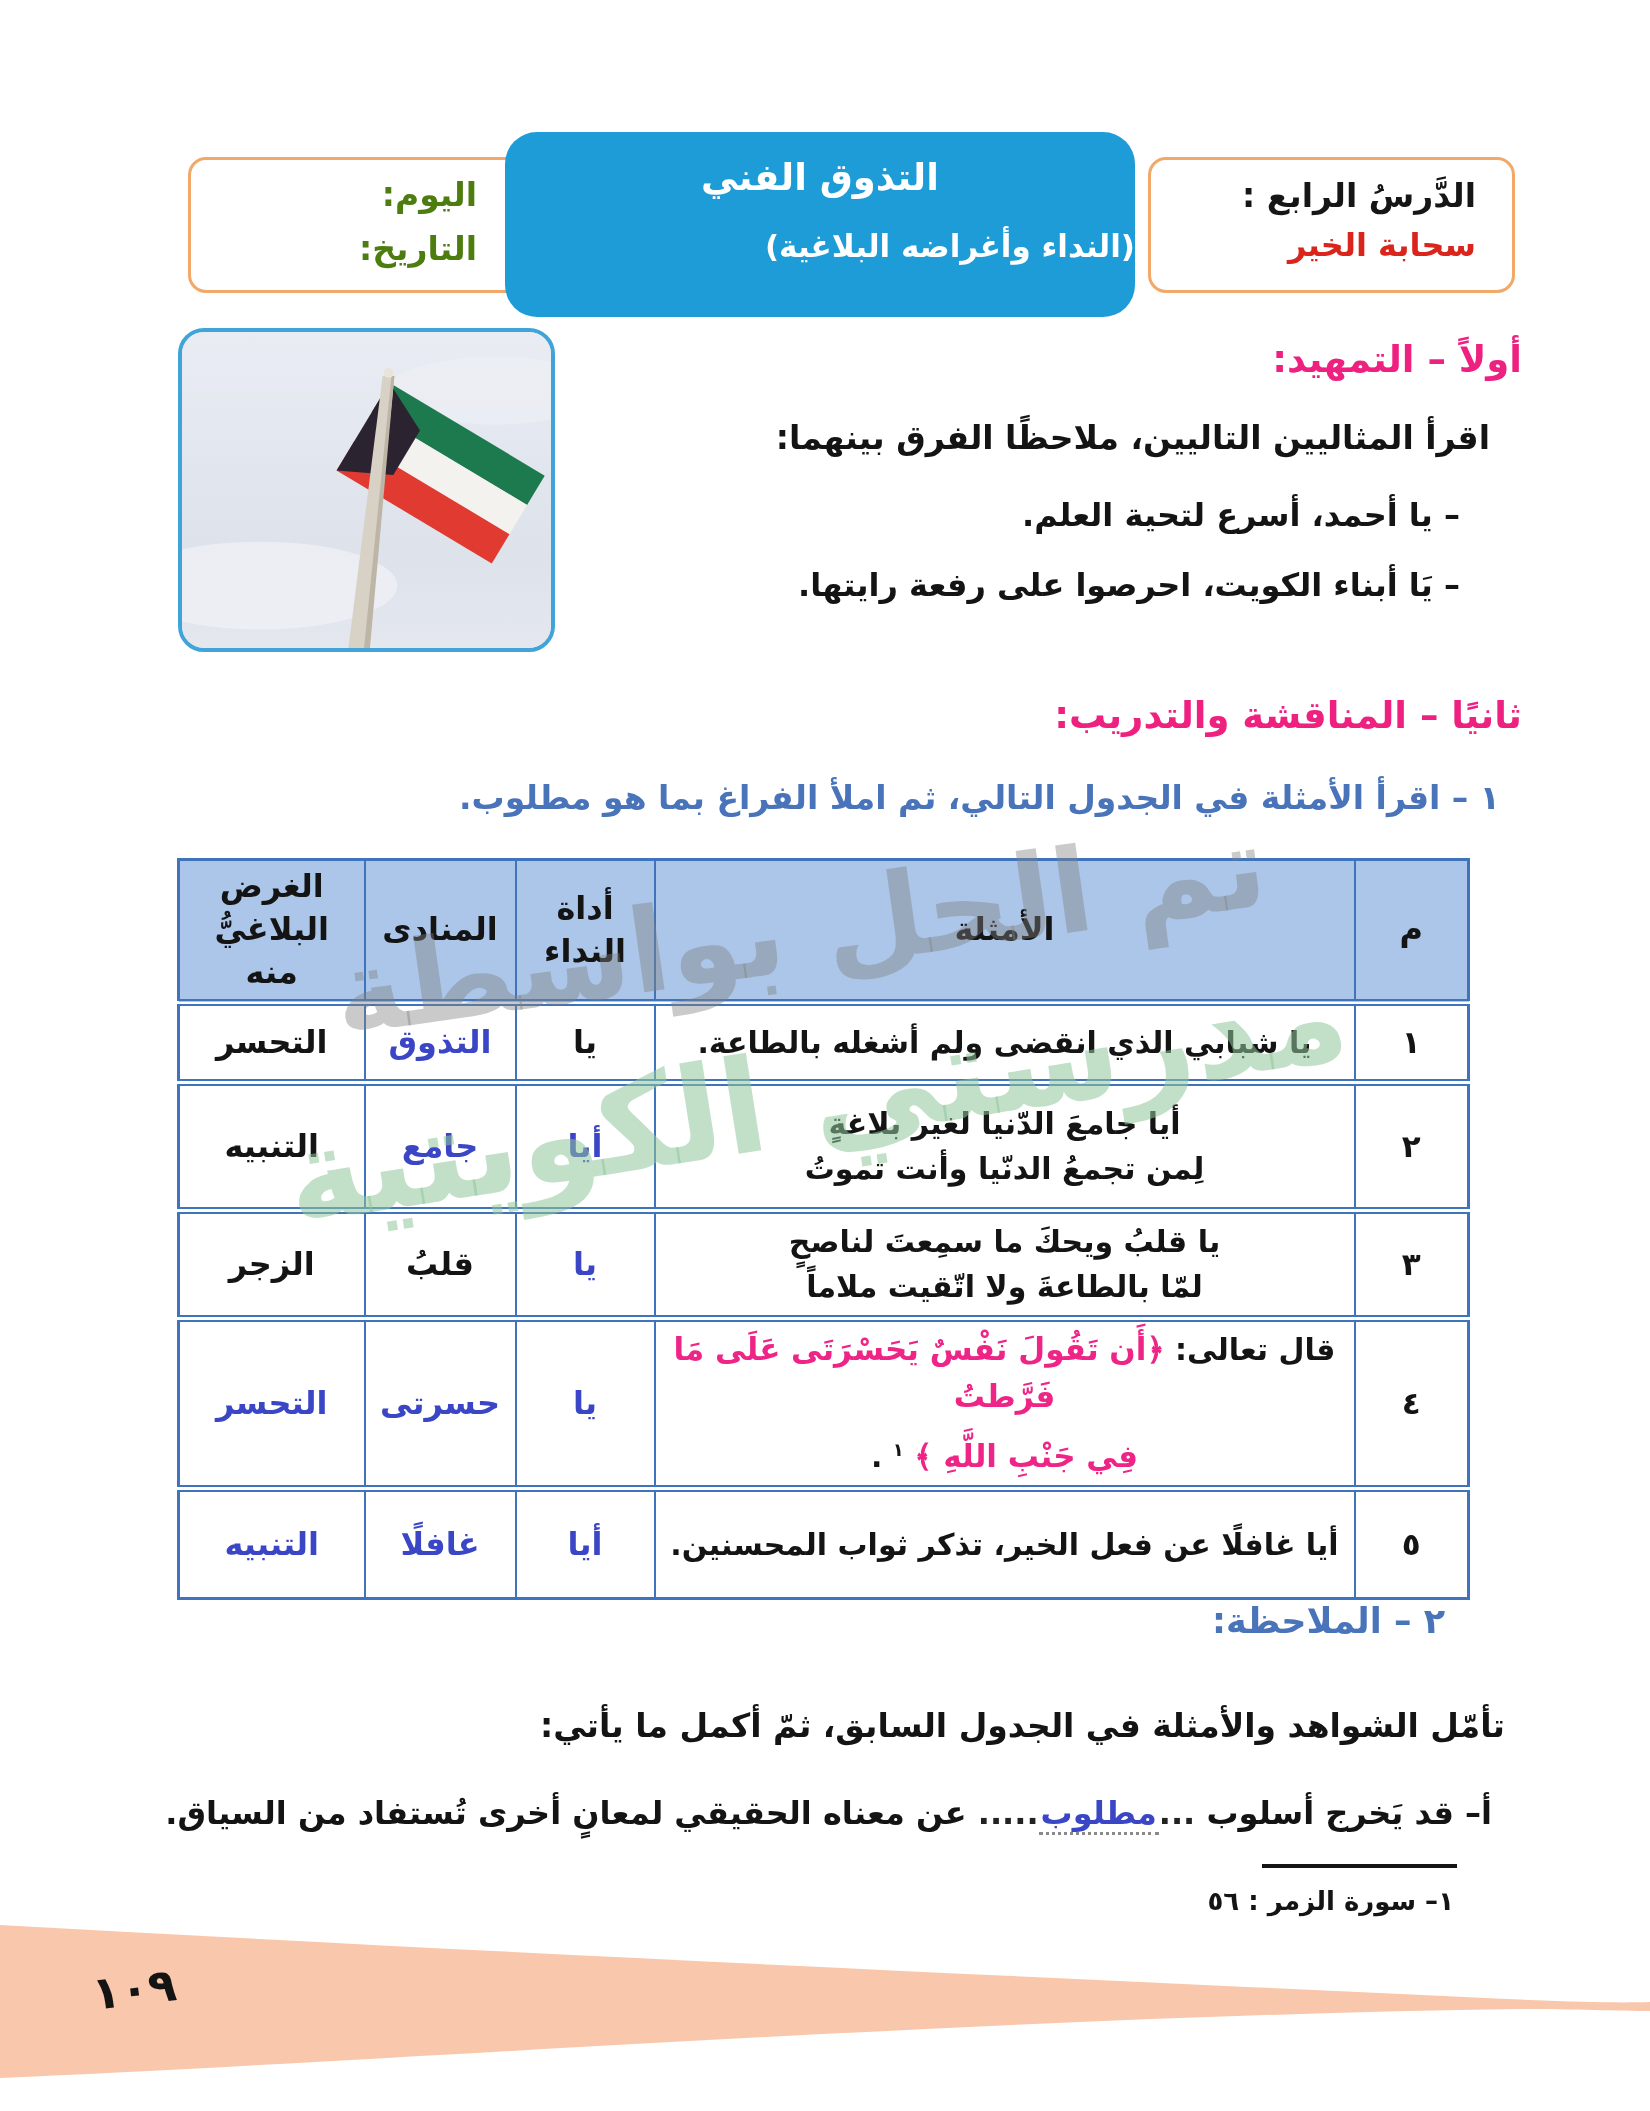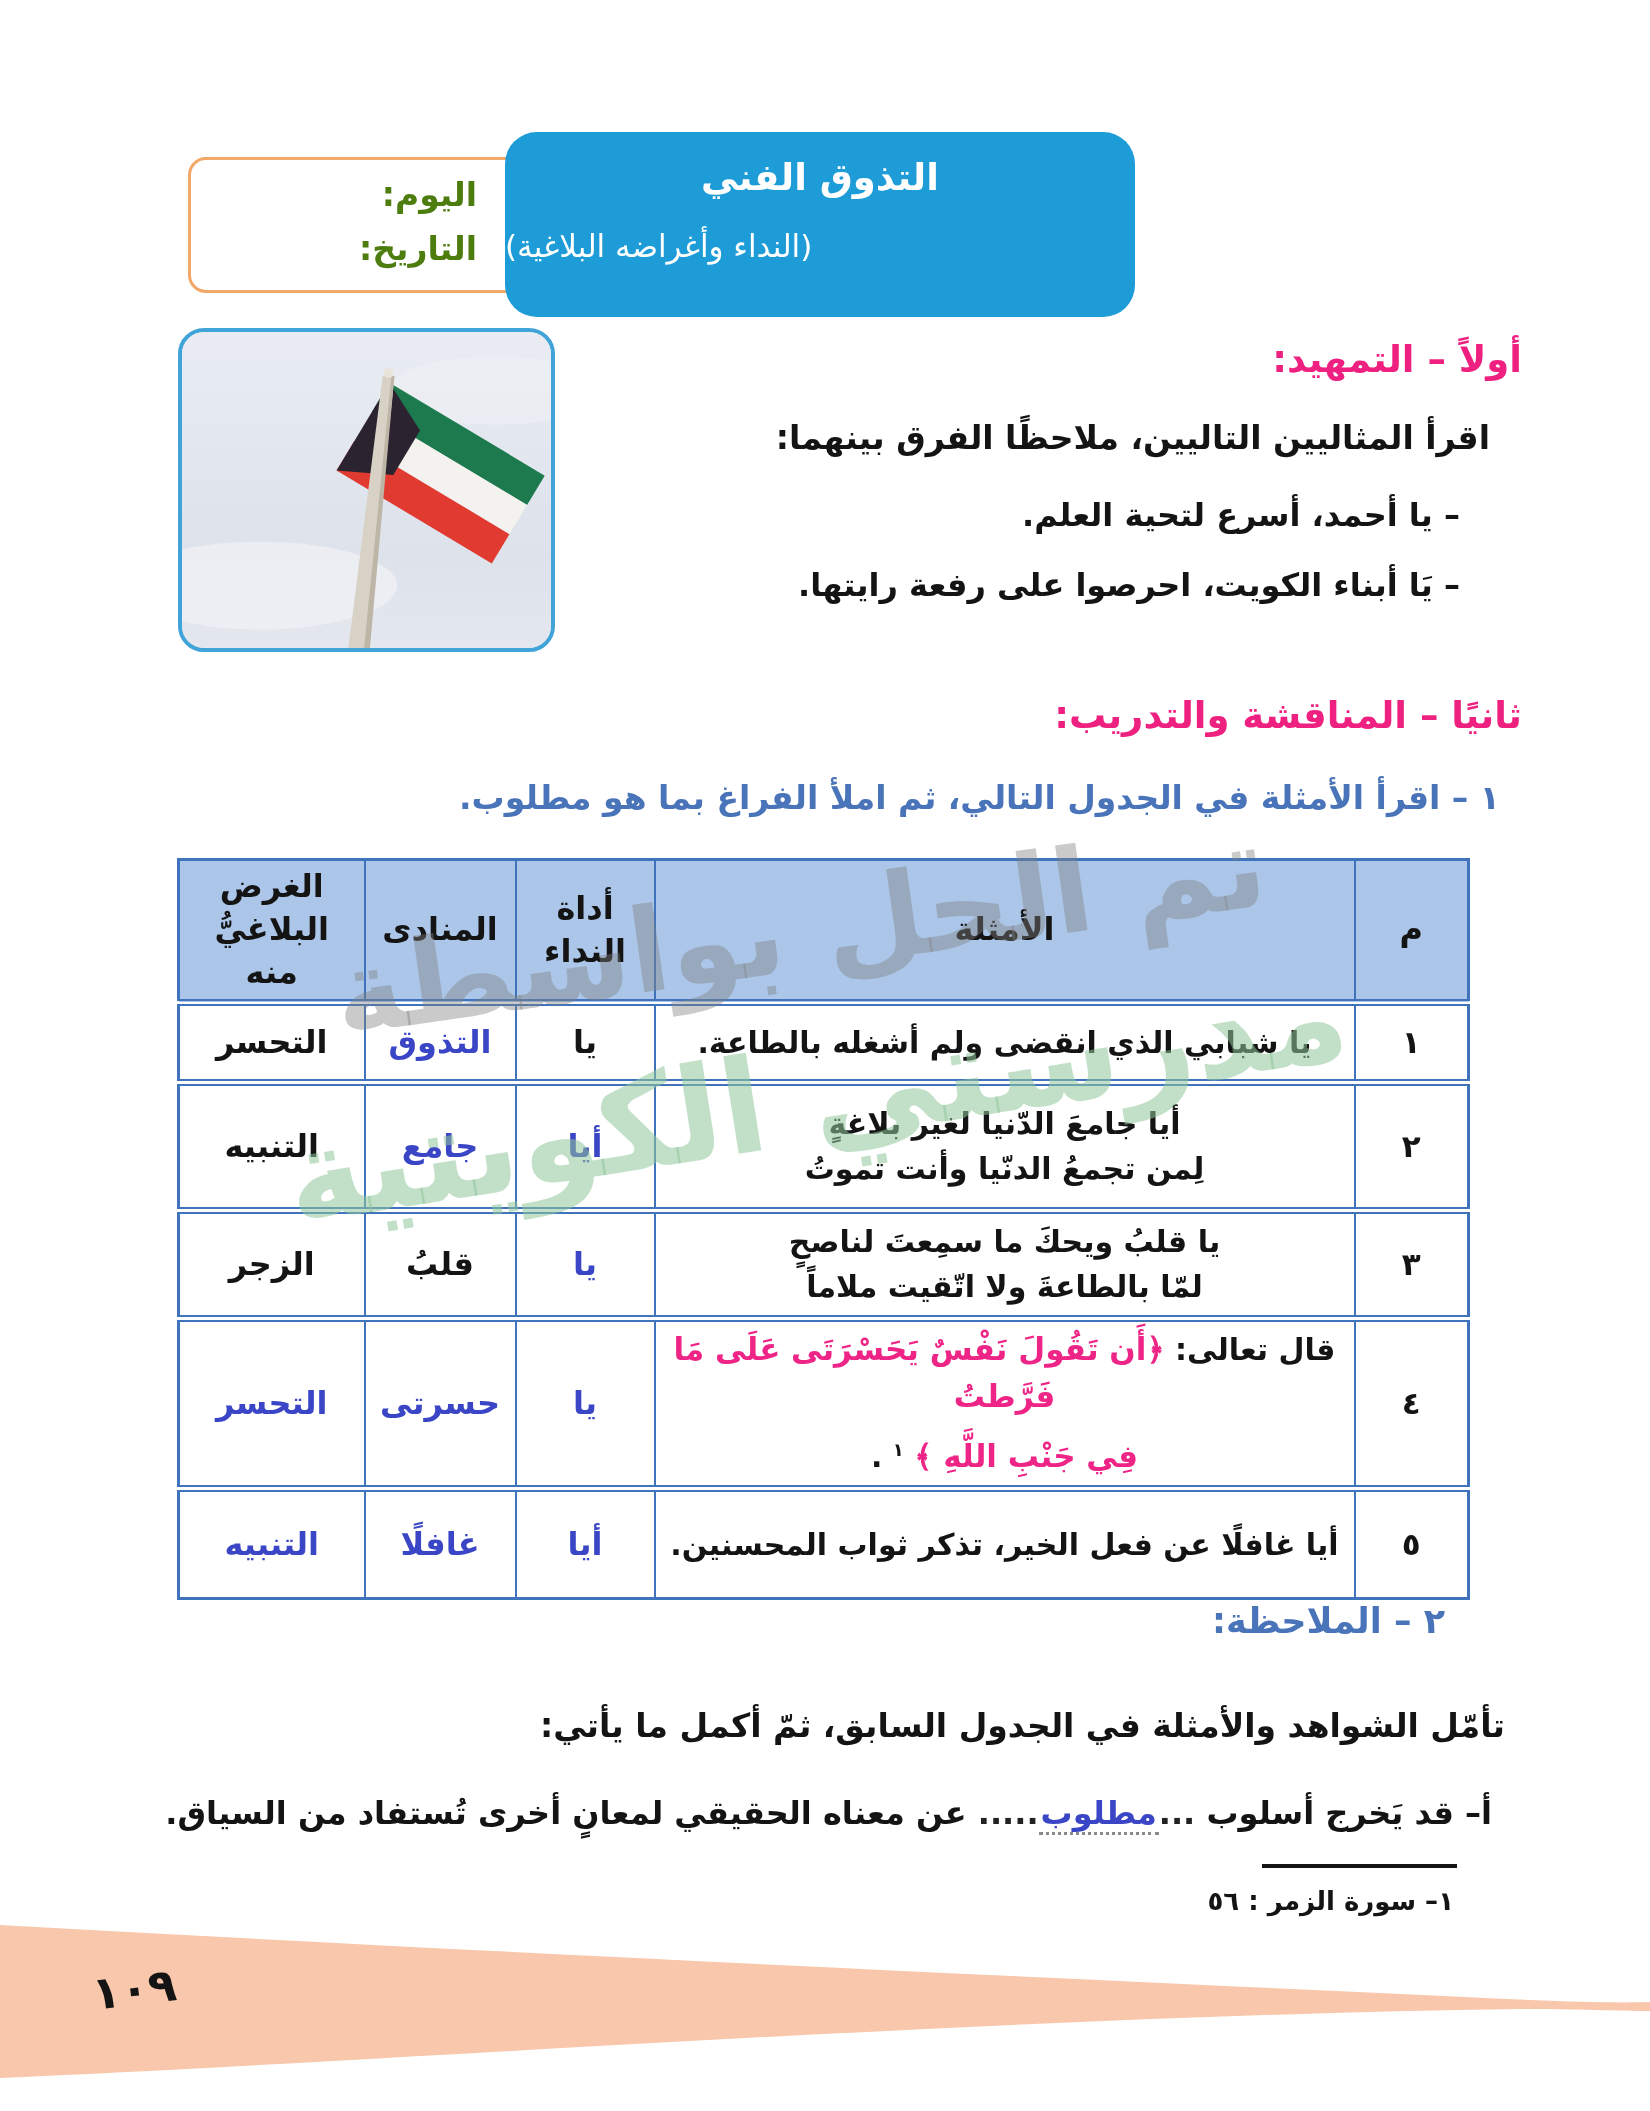--- a/index.html
+++ b/index.html
@@ -10,21 +10,21 @@
   .orange-box{position:absolute;border:3px solid #f2a868;border-radius:18px;background:#fff;box-sizing:border-box;}
   #box-right{left:1148px;top:157px;width:367px;height:136px;}
   #box-right .inner{position:absolute;right:36px;top:10px;text-align:right;}
   #box-right .l1{font-size:33px;font-weight:bold;color:#161616;line-height:1.55;}
   #box-right .l2{font-size:32px;font-weight:bold;color:#da251d;line-height:1.5;}
   #box-left{left:188px;top:157px;width:372px;height:136px;}
   #box-left .inner{position:absolute;right:80px;top:8px;text-align:right;}
   #box-left .l1,#box-left .l2{font-size:33px;font-weight:bold;color:#4d7c0f;line-height:1.65;}
   #box-blue{position:absolute;left:505px;top:132px;width:630px;height:185px;background:#1e9cd7;border-radius:32px;z-index:2;}
   #box-blue .t1{position:absolute;top:24px;left:0;right:0;text-align:center;color:#fff;font-size:37px;font-weight:bold;}
-  #box-blue .t2{position:absolute;top:96px;left:0;right:0;text-align:left;color:#fff;font-size:31px;font-weight:normal;}
+  #box-blue .t2{position:absolute;top:96px;left:0;right:0;text-align:right;color:#fff;font-size:31px;font-weight:bold;}
 
   
   #flag-card{position:absolute;left:178px;top:328px;width:377px;height:324px;border:4px solid #41a4d9;border-radius:26px;overflow:hidden;box-sizing:border-box;background:#e6eaf1;}
   #flag-card svg{display:block;width:100%;height:100%;}
 
   
   .abs{position:absolute;white-space:nowrap;}
   .pink-head{font-size:37px;font-weight:bold;color:#ee2180;}
   .steel{color:#4a74b9;}
   .black-bold{font-weight:bold;color:#141414;}
@@ -73,20 +73,26 @@
 
 <div id="page">
 
   <div class="orange-box" id="box-left">
     <div class="inner">
       <div class="l1">اليوم:</div>
       <div class="l2">التاريخ:</div>
     </div>
   </div>
 
+  <div class="orange-box" id="box-right">
+    <div class="inner">
+      <div class="l1">الدَّرسُ الرابع :</div>
+      <div class="l2">سحابة الخير</div>
+    </div>
+  </div>
 
   <div id="box-blue">
     <div class="t1">التذوق الفني</div>
     <div class="t2">(النداء وأغراضه البلاغية)</div>
   </div>
 
   <div id="flag-card">
     <svg viewBox="0 0 377 324" preserveAspectRatio="none">
       <defs>
         <linearGradient id="skyg" x1="0" y1="0" x2="0" y2="1">

